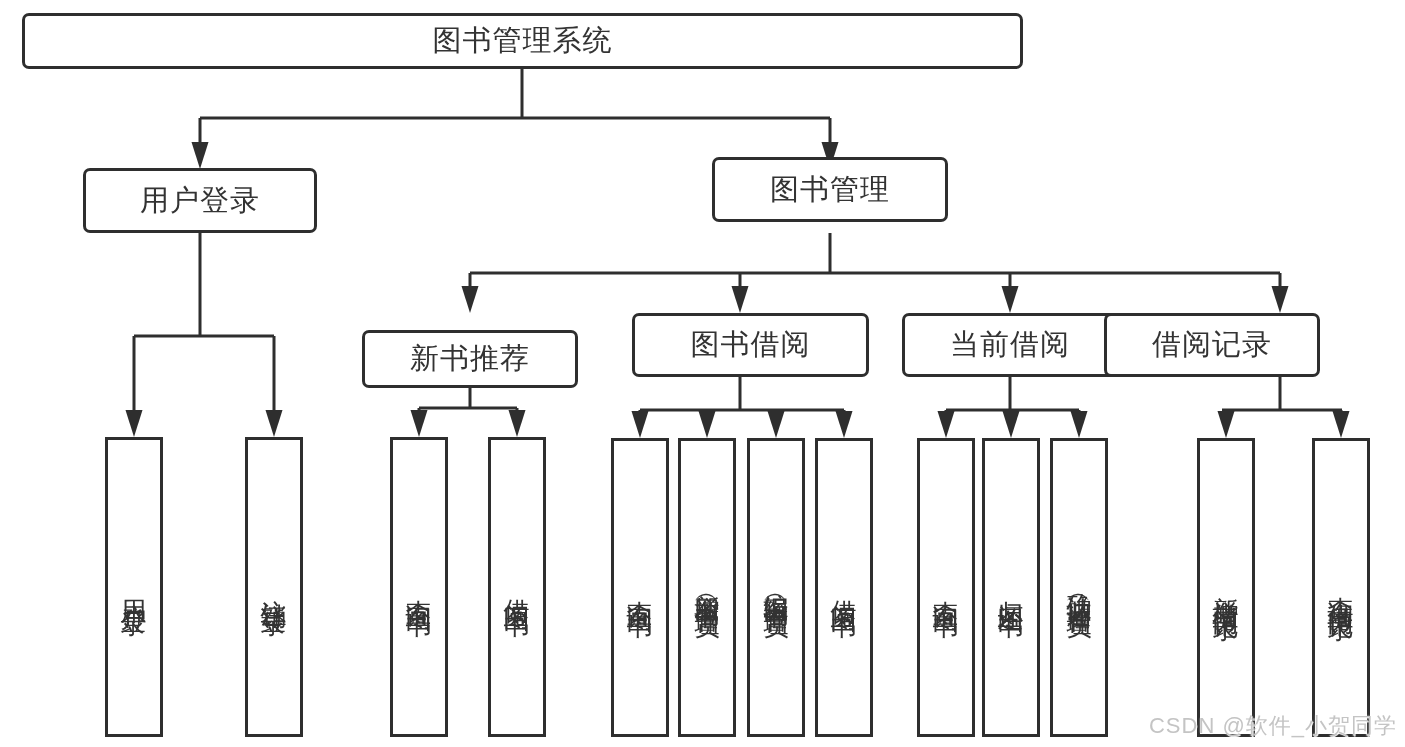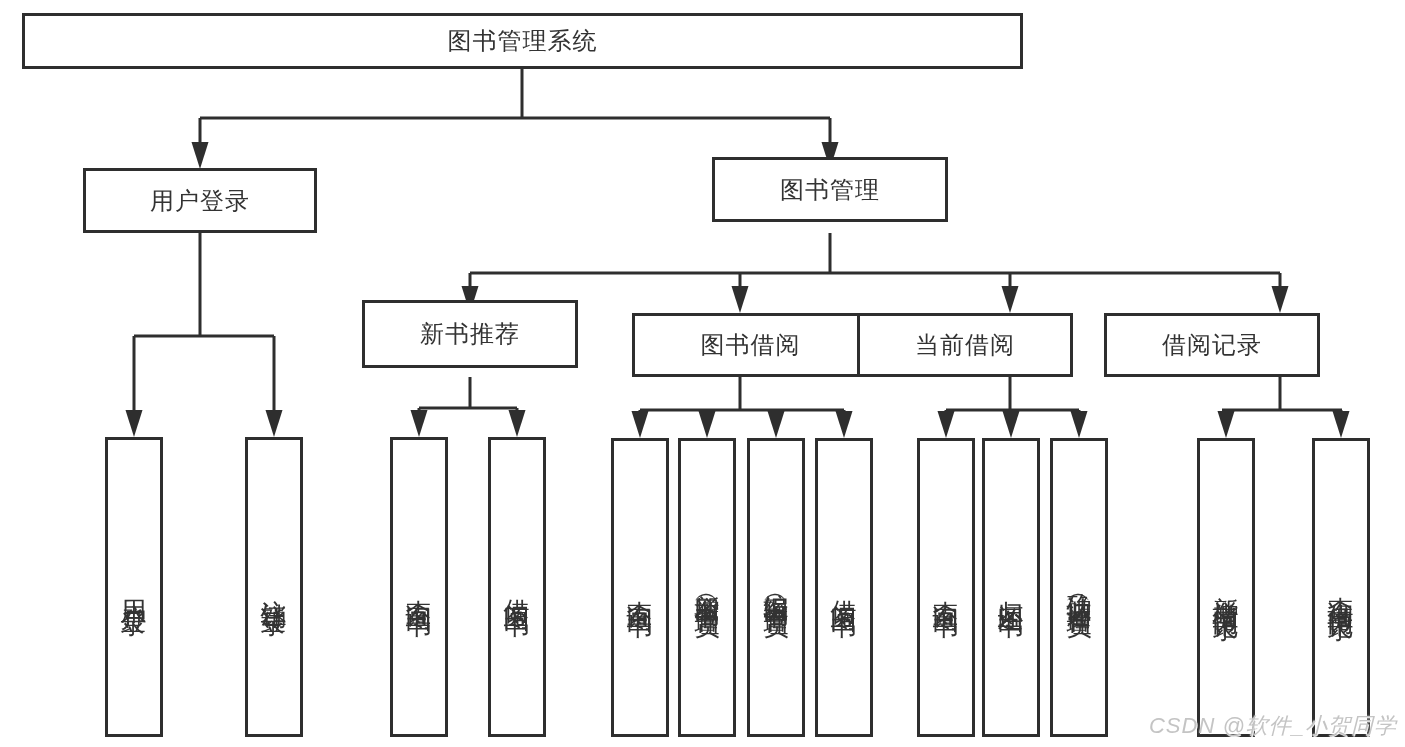--- a/index.html
+++ b/index.html
@@ -8,32 +8,31 @@
     overflow:hidden;
     font-family:"Liberation Sans","DejaVu Sans",sans-serif;
   }
   #connectors{position:absolute;left:0;top:0;}
   .box{
     position:absolute;box-sizing:border-box;background:#ffffff;
     border:3px solid #2e2e2e;color:#333333;
     display:flex;align-items:center;justify-content:center;
     text-align:center;
   }
-  .h{font-size:24px;letter-spacing:1px;}
+  .h{font-size:29px;letter-spacing:1px;border-radius:7px;}
   .v{
     writing-mode:vertical-rl;text-orientation:mixed;
     font-size:26px;letter-spacing:4px;line-height:1;
   }
   .v.long{letter-spacing:3px;font-size:25px;}
   #watermark{
     position:absolute;right:8px;bottom:6px;
     font-size:22px;color:#c4c4c4;letter-spacing:1px;z-index:5;
     text-shadow:0 0 2px #ffffff,1px 1px 0 rgba(255,255,255,.85);
     white-space:nowrap;
-    font-style:italic;
   }
 </style>
 </head>
 <body>
 
 <div id="stage">
 
   <svg id="connectors" width="1405" height="747" viewBox="0 0 1405 747">
     <g stroke="#2e2e2e" stroke-width="3" fill="none">
 
@@ -78,27 +77,27 @@
     <span>图书管理系统</span>
   </div>
 
   <div class="box h" style="left:83px;top:168px;width:234px;height:65px">
     <span>用户登录</span>
   </div>
   <div class="box h" style="left:712px;top:157px;width:236px;height:65px">
     <span>图书管理</span>
   </div>
 
-  <div class="box h" style="left:362px;top:300px;width:216px;height:68px">
+  <div class="box h" style="left:362px;top:330px;width:216px;height:58px">
     <span>新书推荐</span>
   </div>
   <div class="box h" style="left:632px;top:313px;width:237px;height:64px">
     <span>图书借阅</span>
   </div>
-  <div class="box h" style="left:857px;top:313px;width:216px;height:64px">
+  <div class="box h" style="left:902px;top:313px;width:216px;height:64px">
     <span>当前借阅</span>
   </div>
   <div class="box h" style="left:1104px;top:313px;width:216px;height:64px">
     <span>借阅记录</span>
   </div>
 
   <div class="box v" style="left:105px;top:437px;width:58px;height:300px">
     <span>用户登录</span>
   </div>
   <div class="box v" style="left:245px;top:437px;width:58px;height:300px">

